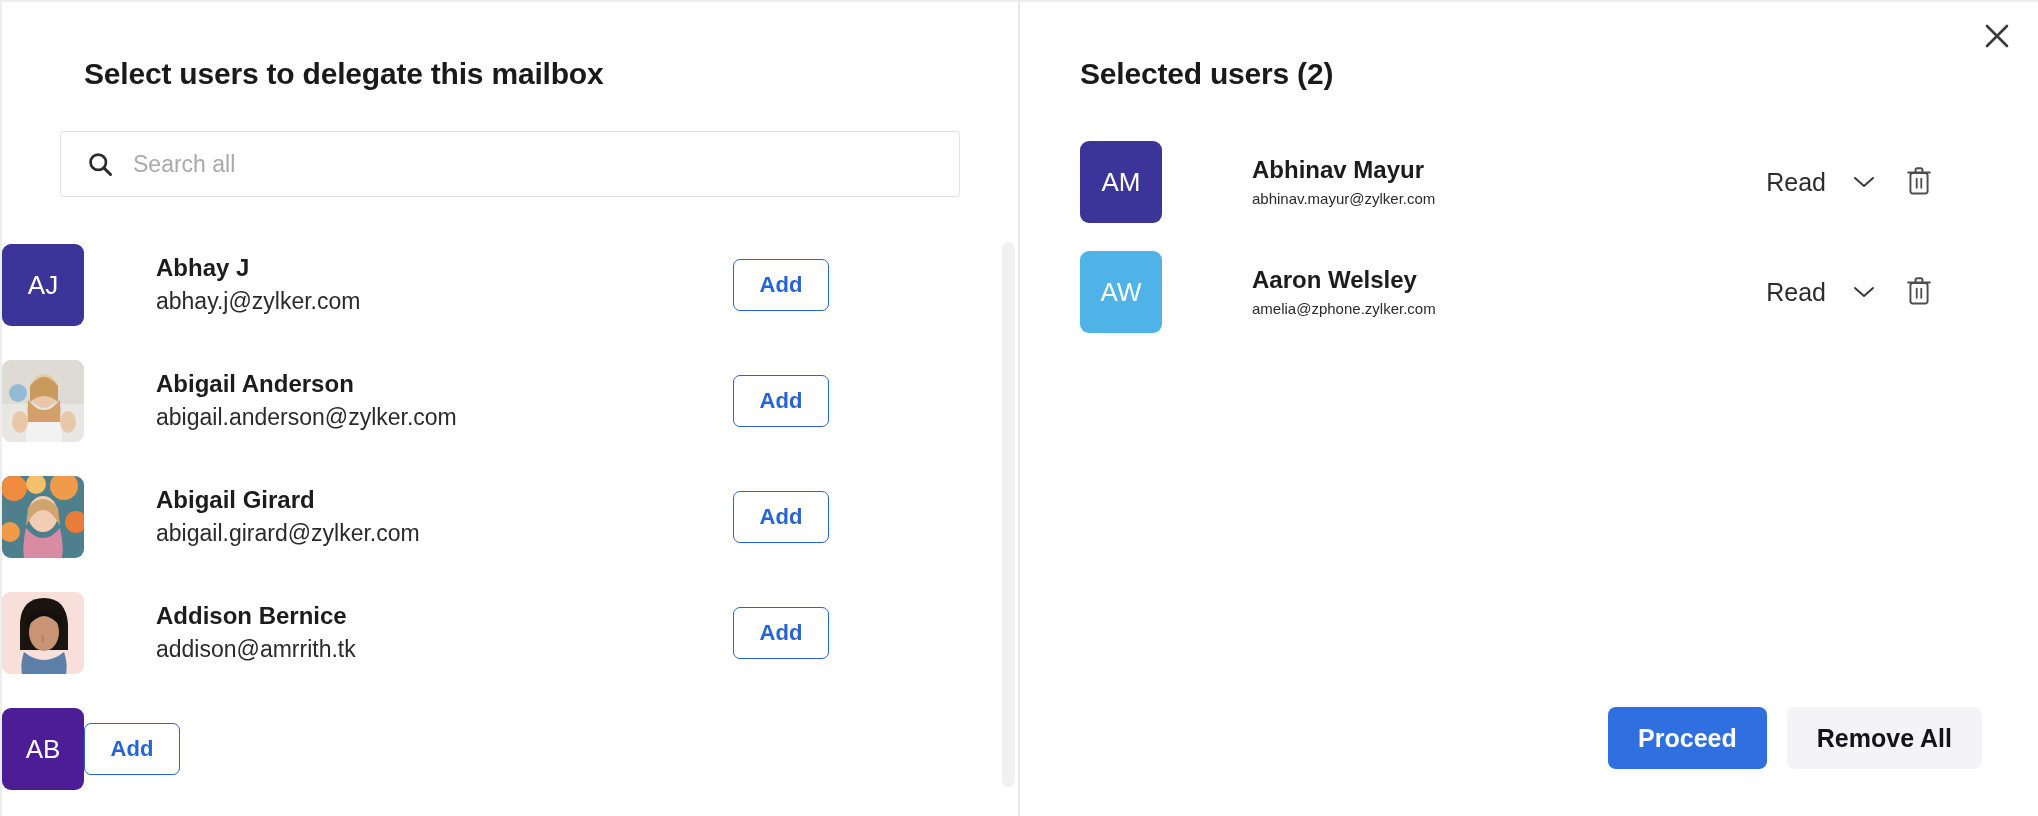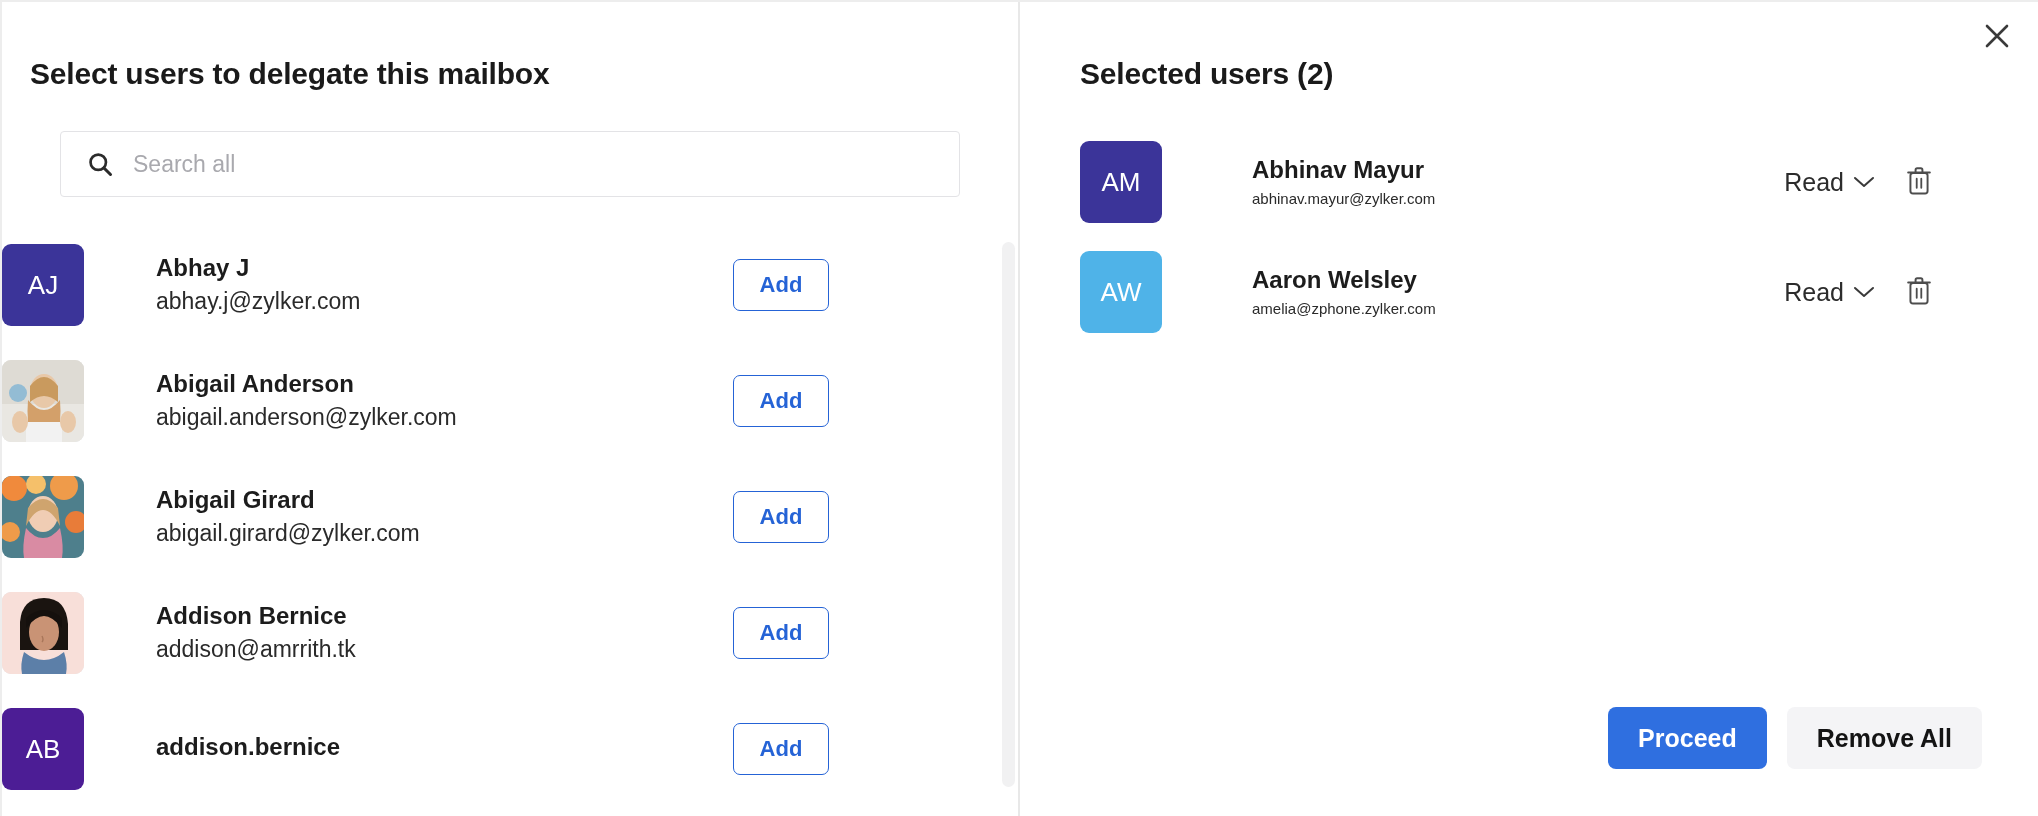--- a/index.html
+++ b/index.html
@@ -34,21 +34,21 @@
     display: flex;
     flex-direction: column;
     flex: 0 0 1018px;
   }
 
   .panel-title {
     font-size: 30px;
     font-weight: 700;
     color: #1a1a1a;
     letter-spacing: -0.2px;
-    padding: 0 0 0 28px;
+    padding: 0 0 0 82px;
     margin-top: 57px;
     line-height: 1;
   }
 
   
   .search-wrap {
     margin: 42px 0 0 58px;
     width: 900px;
     height: 66px;
     border: 1.6px solid #e3e3e6;
@@ -221,21 +221,21 @@
     font-weight: 400;
     color: #2a2a2a;
     line-height: 1.3;
     margin-top: 4px;
     white-space: nowrap;
   }
 
   .perm-select {
     display: flex;
     align-items: center;
-    gap: 8px;
+    gap: 26px;
     cursor: pointer;
     flex: 0 0 auto;
     margin-right: 26px;
     text-align: center;
   }
   .perm-label {
     font-size: 25px;
     color: #2c2c2c;
     font-weight: 400;
     line-height: 1;
@@ -396,24 +396,20 @@
           <div class="row-name">Addison Bernice</div>
           <div class="row-email">addison@amrrith.tk</div>
         </div>
         <button class="add-btn">Add</button>
       </div>
 
       <div class="user-row">
         <div class="avatar" style="background:#4c1d95">
           <span>AB</span>
         </div>
-        <div class="row-text">
-          <div class="row-name">addison.bernice</div>
-          <div class="row-email"></div>
-        </div>
         <button class="add-btn">Add</button>
       </div>
 
       <div id="list-scrollbar">
         <div class="thumb"></div>
       </div>
     </div>
   </div>
 
   <div id="right-panel">

